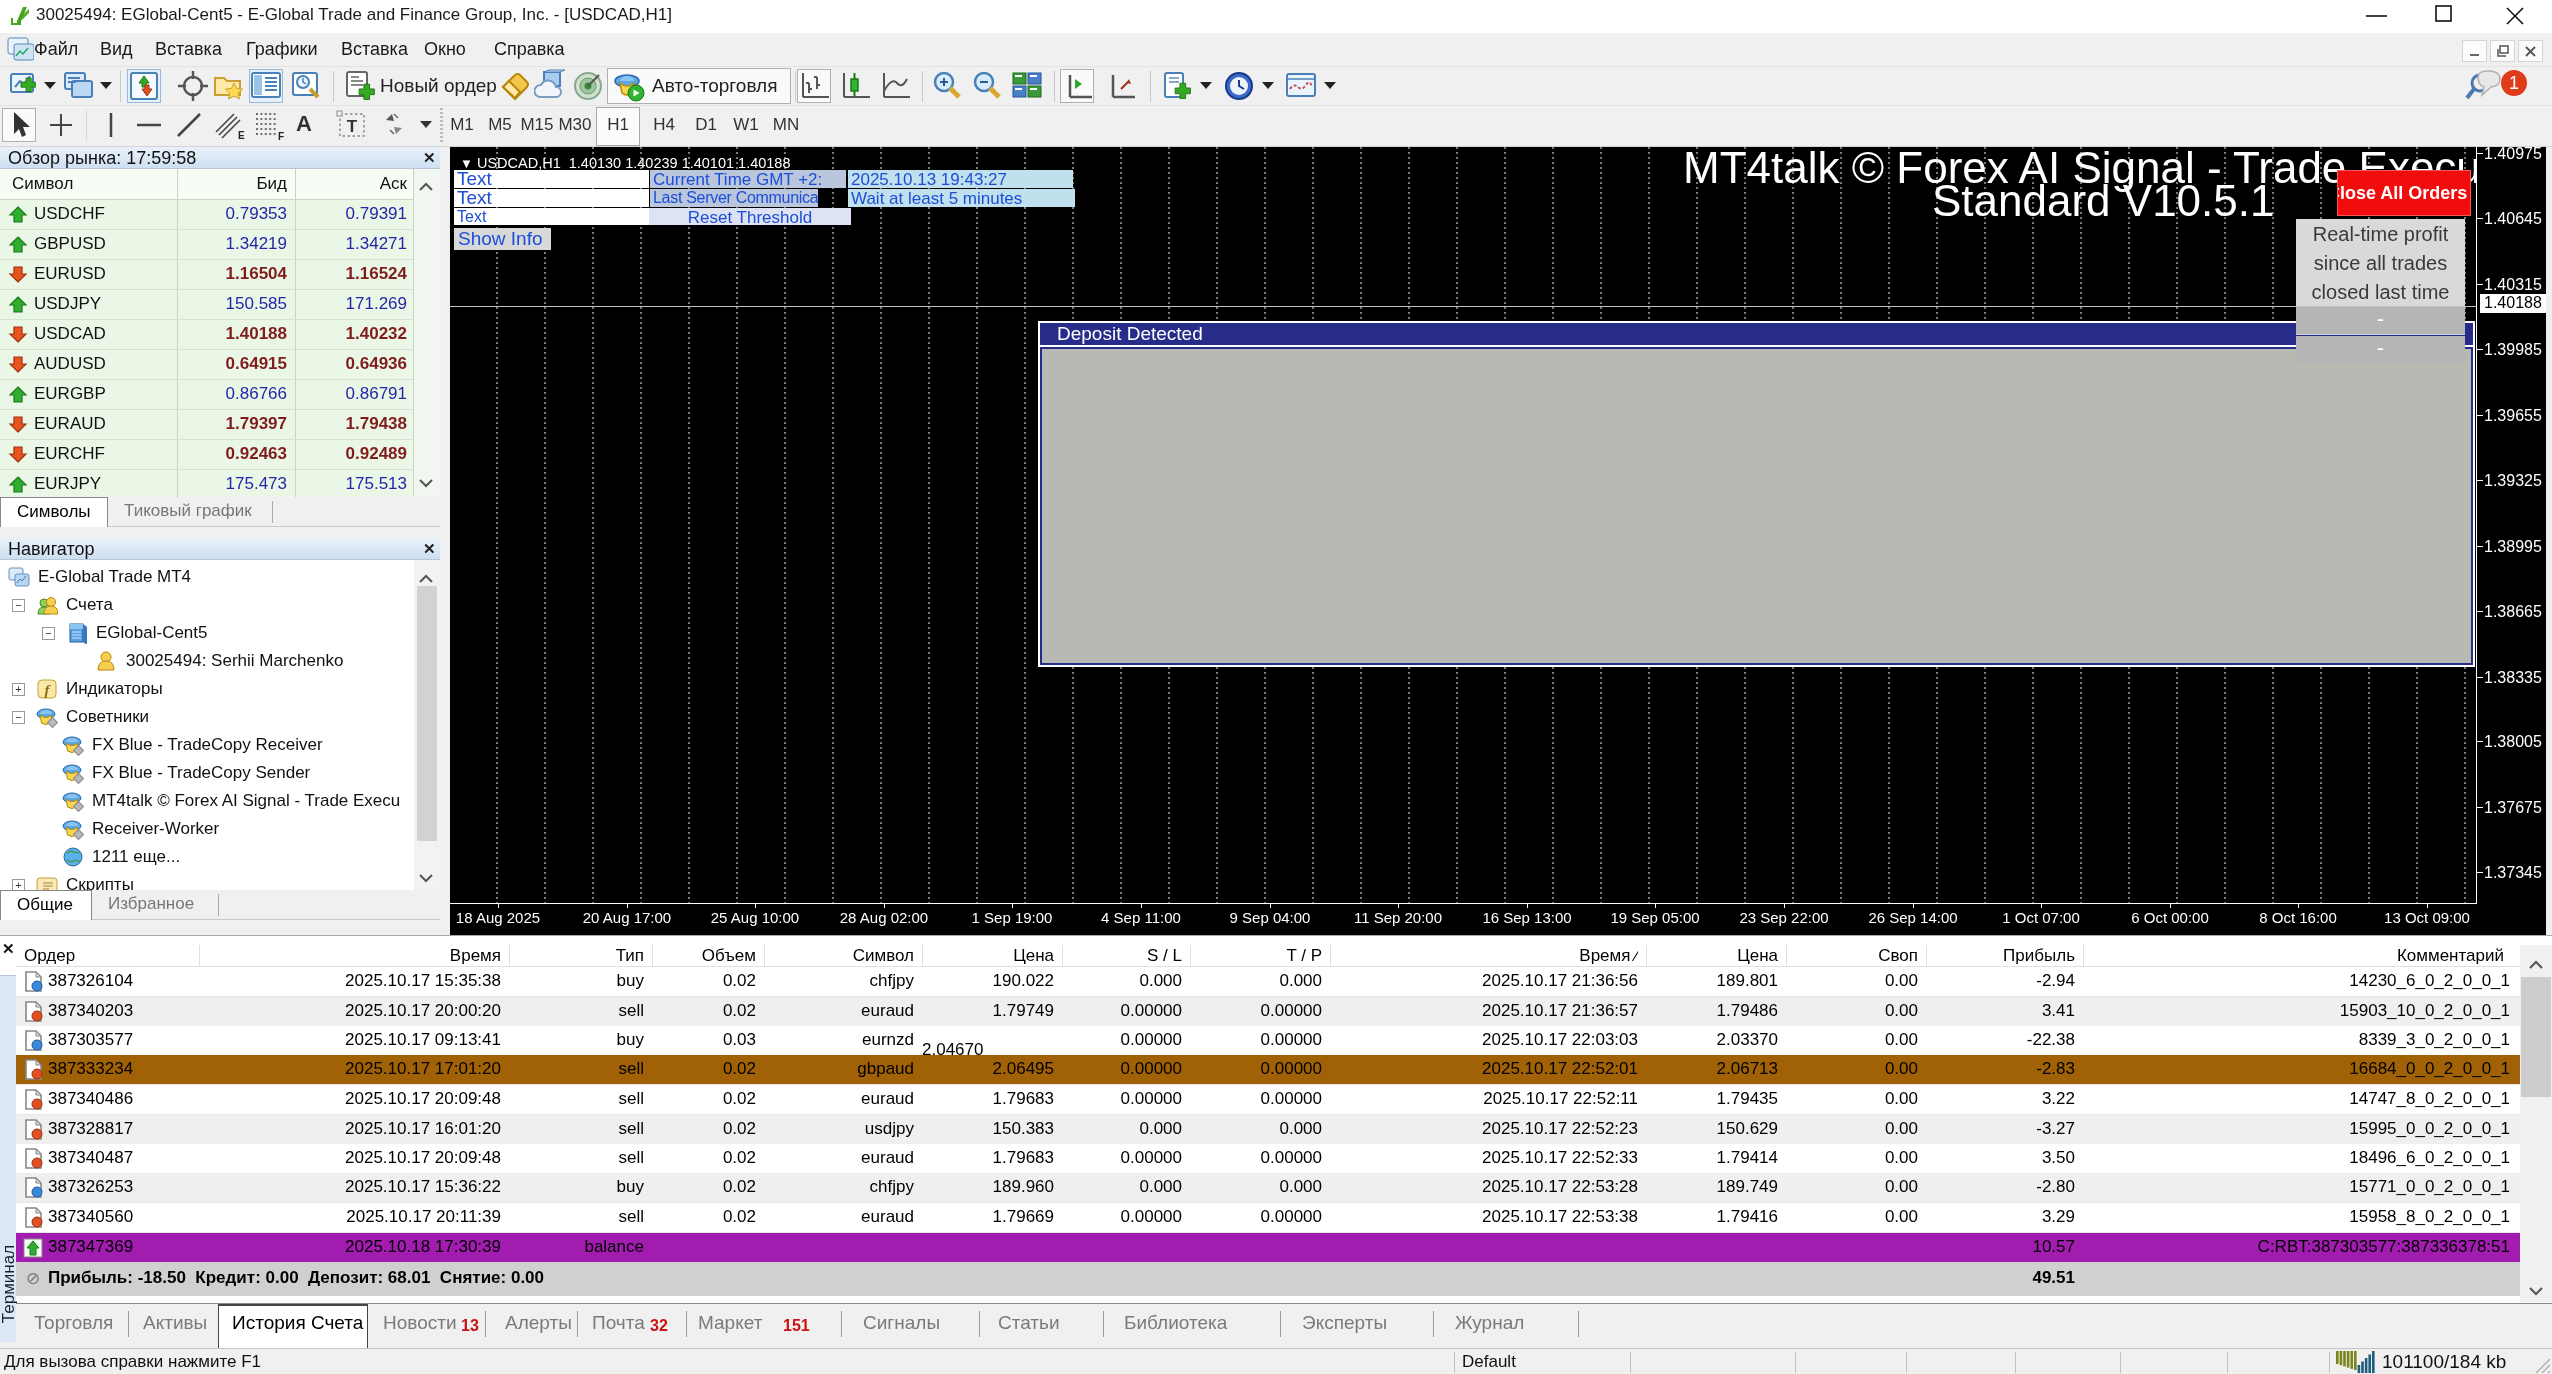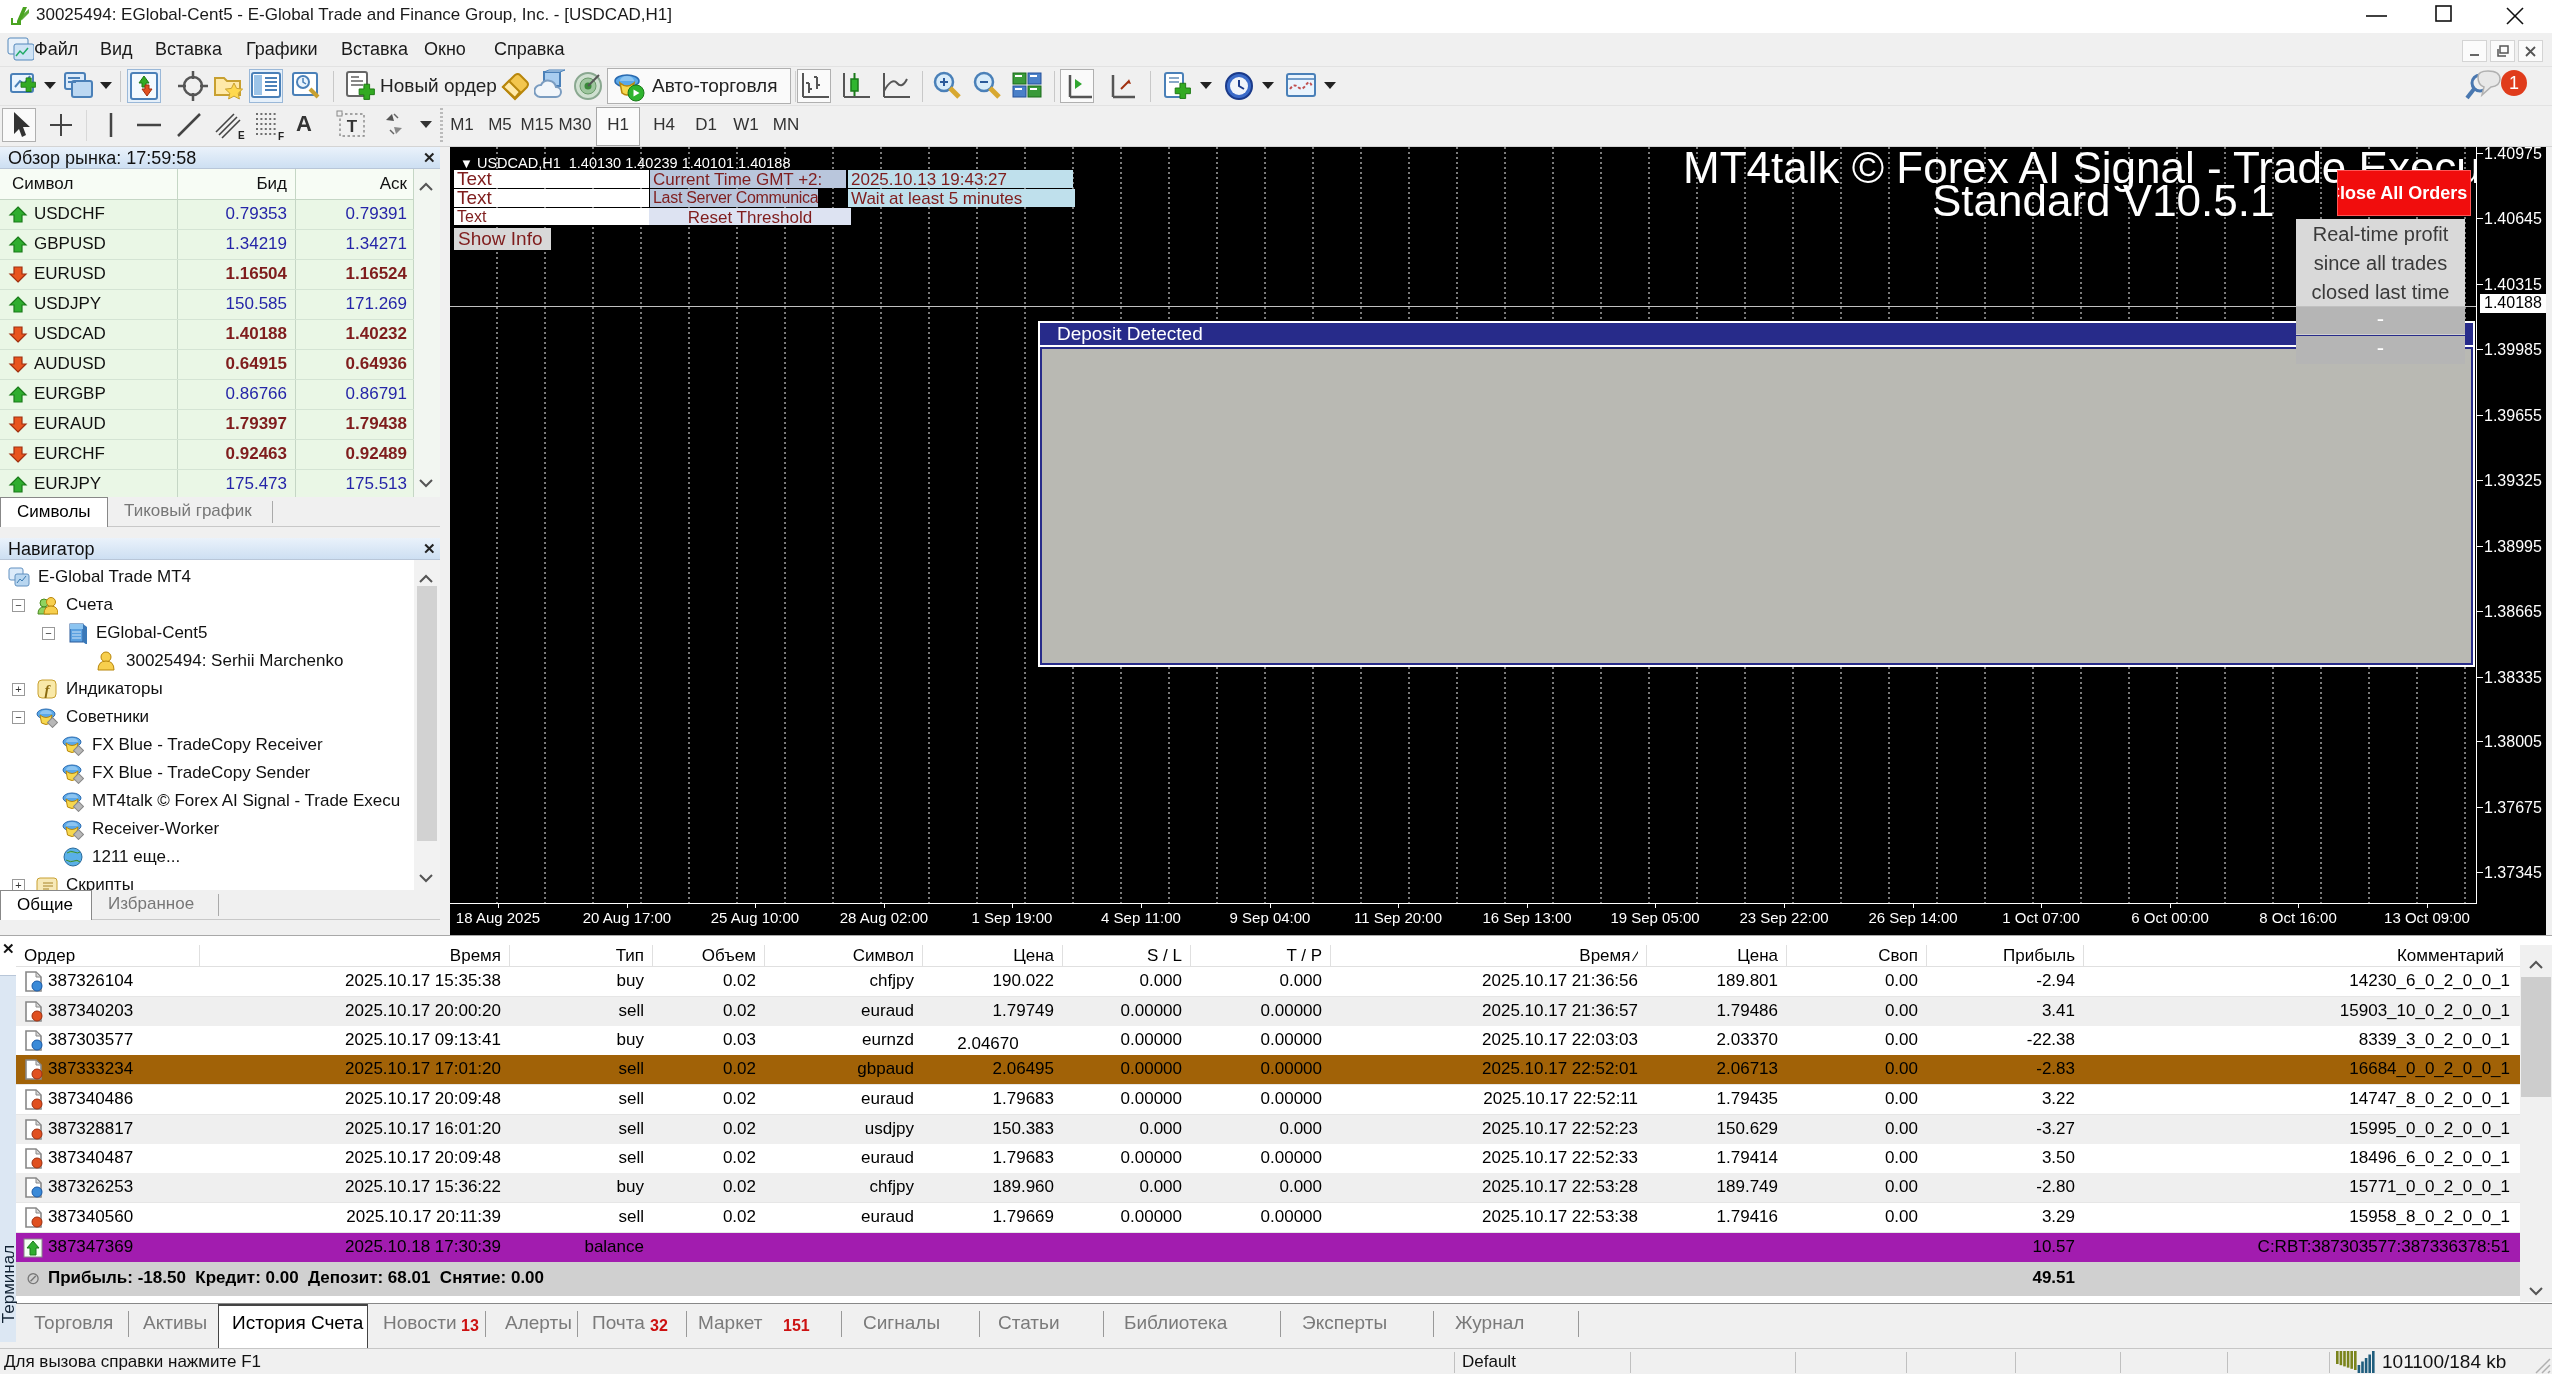--- a/index.html
+++ b/index.html
@@ -29,21 +29,21 @@
 .mwline{background:#c5d6c5;}
 .mwrow{font-size:17px;color:#111;}
 .bid-b{color:#2525a8;} .bid-r{color:#7f1d1d;font-weight:bold;}
 .tabstrip{background:#f0f0f0;font-size:17px;color:#777;}
 .tabactive{background:#fff;border:1px solid #888;border-bottom:none;color:#000;}
 #nav{left:0;top:560px;width:440px;height:330px;background:#fff;overflow:hidden;font-size:17px;color:#111;}
 
 #chart{left:450px;top:147px;width:2096px;height:788px;background:#000;overflow:hidden;}
 .pricelabel{color:#fff;font-size:16px;}
 .timelabel{color:#fff;font-size:15px;}
-.inforow{font-size:17px;color:#7f1d1d;overflow:hidden;white-space:nowrap;}
+.inforow{font-size:17px;color:#1d4ed8;overflow:hidden;white-space:nowrap;}
 
 #dep{left:588px;top:174px;width:1437px;height:346px;background:#fff;}
 #deptitle{position:absolute;left:2px;top:2px;right:2px;height:22px;color:#fff;font-size:19px;padding-left:17px;background:#272b8a;}
 #depbody{position:absolute;left:2px;top:26px;right:2px;bottom:2px;background:#b9b9b3;border:2px solid #272b8a;}
 
 #terminal{left:0;top:935px;width:2552px;height:439px;background:#fff;border-top:1px solid #a8a8a8;}
 .tcell{position:absolute;white-space:nowrap;overflow:hidden;}
 .gridv{position:absolute;width:1px;background:#e0e0e0;}
 #tabs2{left:0;top:1303px;width:2552px;height:45px;background:#f0f0f0;border-top:1px solid #888;font-size:19px;color:#7a7a7a;}
 #statusbar{left:0;top:1348px;width:2552px;height:26px;background:#f0f0f0;border-top:1px solid #c6c6c6;font-size:17px;color:#111;}
@@ -699,21 +699,21 @@
 <svg class="abs" style="left:6px;top:4px" width="22" height="21" viewBox="0 0 20 21">
           <path d="M3 1 h10 l5 5 v14 h-15 z" fill="#fff" stroke="#888" stroke-width="1.6"></path>
           <path d="M13 1 l5 5 h-5 z" fill="#d8d8d8" stroke="#888"></path>
           <circle cx="14" cy="15" r="5" fill="#3a8ad8" stroke="#1a5aa8"></circle>
         </svg>
 <span class="tcell" style="left:32px;top:4px">387303577</span>
 <span class="tcell" style="left:183px;top:4px;width:302px;text-align:right">2025.10.17 09:13:41</span>
 <span class="tcell" style="left:493px;top:4px;width:135px;text-align:right">buy</span>
 <span class="tcell" style="left:636px;top:4px;width:104px;text-align:right">0.03</span>
 <span class="tcell" style="left:748px;top:4px;width:150px;text-align:right">eurnzd</span>
-<span class="tcell" style="left:906px;top:8px;width:132px;text-align:center">2.04670</span>
+<span class="tcell" style="left:906px;top:14px;width:132px;text-align:left">2.04670</span>
 <span class="tcell" style="left:1046px;top:4px;width:120px;text-align:right">0.00000</span>
 <span class="tcell" style="left:1174px;top:4px;width:132px;text-align:right">0.00000</span>
 <span class="tcell" style="left:1314px;top:4px;width:308px;text-align:right">2025.10.17 22:03:03</span>
 <span class="tcell" style="left:1630px;top:4px;width:132px;text-align:right">2.03370</span>
 <span class="tcell" style="left:1770px;top:4px;width:132px;text-align:right">0.00</span>
 <span class="tcell" style="left:1910px;top:4px;width:149px;text-align:right">-22.38</span>
 <span class="tcell" style="left:2067px;top:4px;width:427px;text-align:right">8339_3_0_2_0_0_1</span>
 </div>
 <div class="abs" style="left:0;top:110px;width:2504px;height:29.5px;background:#a16207;border-bottom:1px solid #e6e6e6">
 <svg class="abs" style="left:6px;top:4px" width="22" height="21" viewBox="0 0 20 21">

